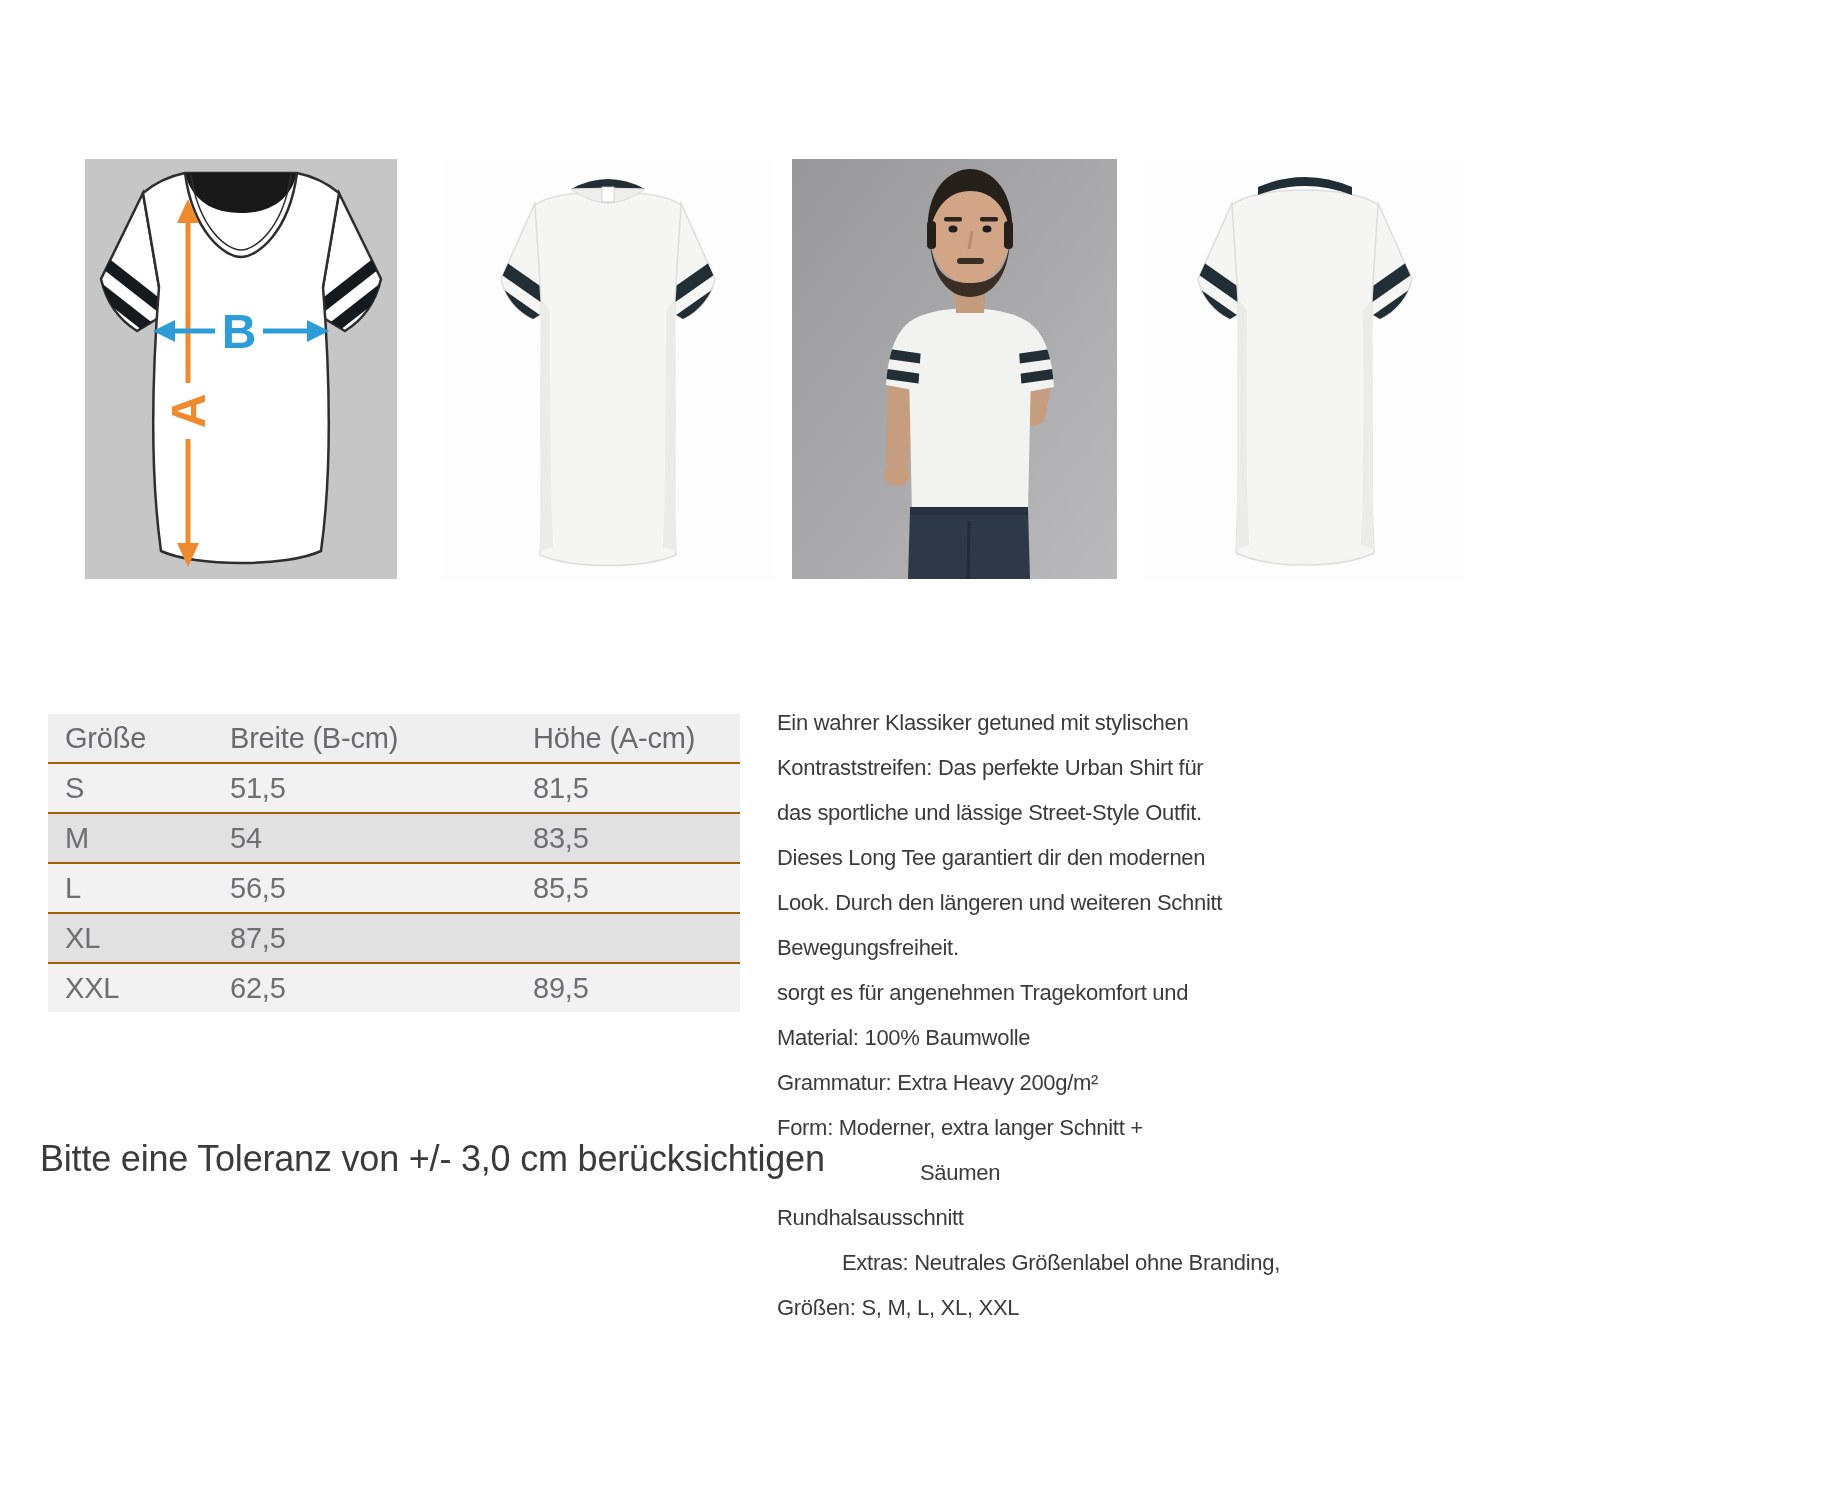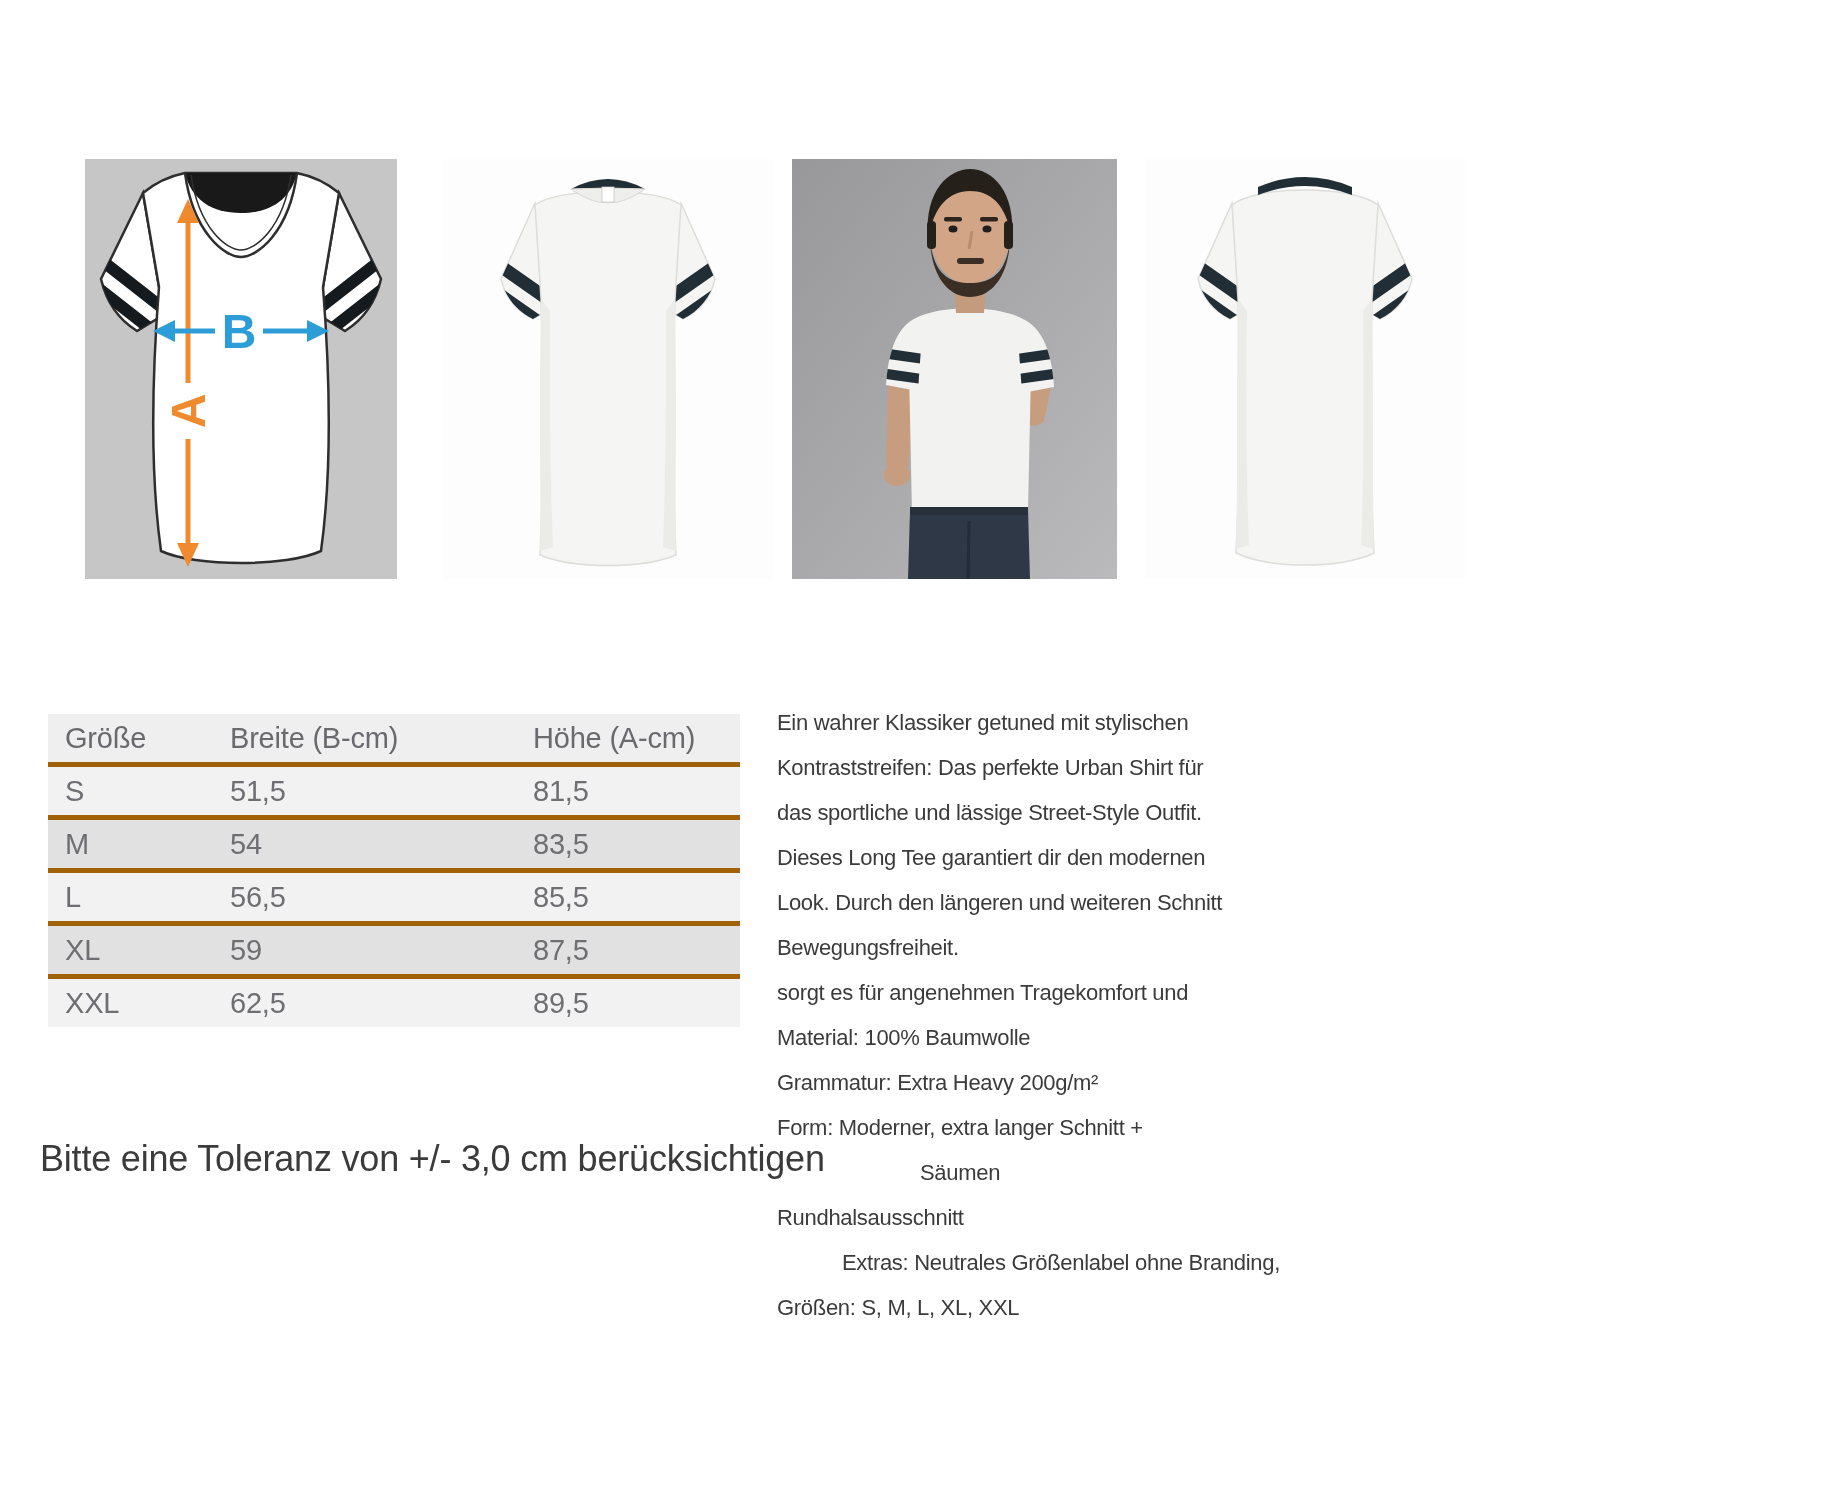--- a/index.html
+++ b/index.html
@@ -12,21 +12,21 @@
   .fig{position:absolute;top:143px;height:420px}
   #fig-diagram{left:45px;width:312px}
   #fig-front{left:403px;width:330px}
   #fig-model{left:752px;width:325px}
   #fig-back{left:1105px;width:320px}
   .fig svg{display:block;width:100%;height:100%}
 
   
   .size-table{position:absolute;left:48px;top:714px;width:692px;
     font-size:29px;color:#6f6f73;letter-spacing:-0.2px}
-  .trow{display:flex;height:48px;line-height:48px;border-bottom:5px solid #a16207}
+  .trow{display:flex;height:48px;line-height:48px;border-bottom:2px solid #a16207}
   .trow:last-child{border-bottom:none}
   .trow.light{background:var(--table-row-light,#f2f2f2)}
   .trow.dark{background:var(--table-row-dark,#e1e1e1)}
   .trow.thead{background:var(--table-header-bg,#efefef);color:#6a6a6e}
   .tc1{width:182px;padding-left:17px;box-sizing:border-box}
   .tc2{width:303px}
   .tc3{flex:1}
 
   .tolerance{position:absolute;left:40px;top:1136px;
     font-size:36px;line-height:45px;color:var(--text-dark,#3b3b3b);letter-spacing:-0.2px}
@@ -253,21 +253,20 @@
     <div class="tc2">54</div>
     <div class="tc3">83,5</div>
   </div>
   <div class="trow light">
     <div class="tc1">L</div>
     <div class="tc2">56,5</div>
     <div class="tc3">85,5</div>
   </div>
   <div class="trow dark">
     <div class="tc1">XL</div>
-    <div class="tc2">59</div>
     <div class="tc3">87,5</div>
   </div>
   <div class="trow light">
     <div class="tc1">XXL</div>
     <div class="tc2">62,5</div>
     <div class="tc3">89,5</div>
   </div>
 </div>
 
 <div class="tolerance">Bitte eine Toleranz von +/- 3,0 cm berücksichtigen</div>

